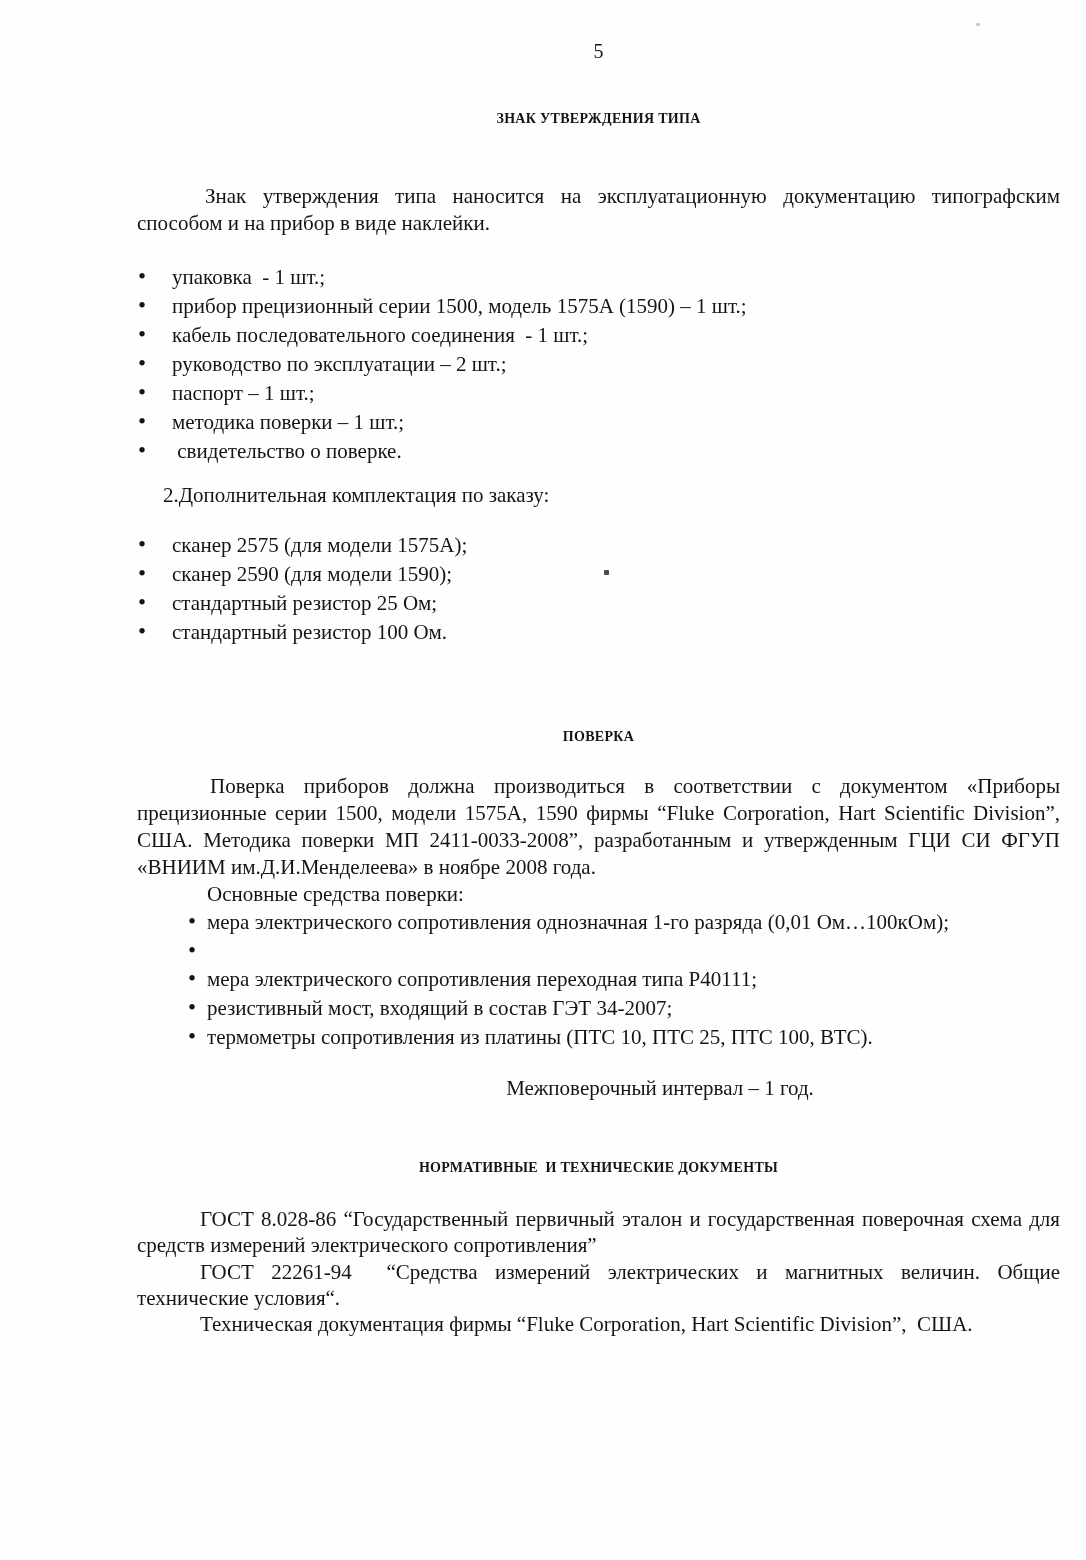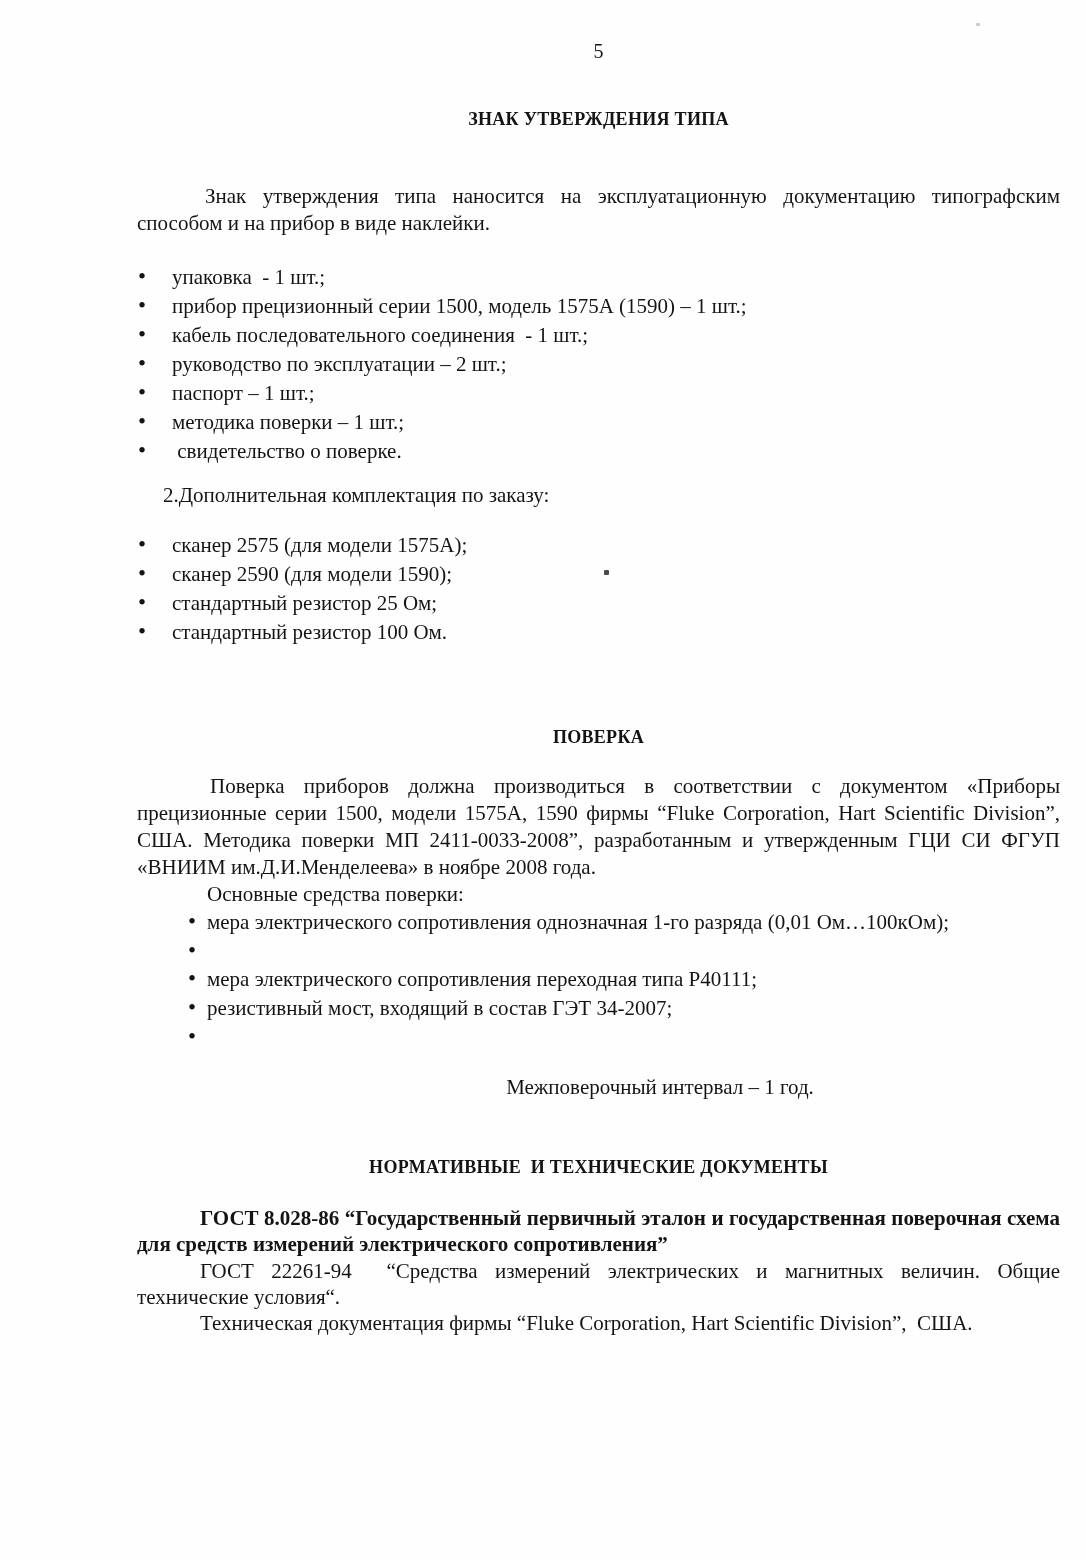--- a/index.html
+++ b/index.html
@@ -23,21 +23,21 @@
   .page-number {
     padding-top: 38px;
     text-align: center;
     line-height: 27px;
     font-size: 20px;
   }
   .heading {
     margin-top: 48px;
     text-align: center;
     font-weight: bold;
-    font-size: 18px;
+    font-size: 14px;
     line-height: 28px;
     white-space: pre-wrap;
     letter-spacing: 0.3px;
   }
   .h-title   { margin-top: 40px; }
   .h-poverka { margin-top: 77px; }
   .h-norm    { margin-top: 52px; }
 
   .para {
     text-align: justify;
@@ -91,21 +91,21 @@
     text-align: center;
   }
 
   .gost-paragraphs p {
     text-align: justify;
     text-indent: 63px;
     line-height: 26px;
     margin: 0;
     white-space: pre-wrap;
   }
-  .gost-paragraphs p:first-child { margin-top: 24px; font-weight: bold; }
+  .gost-paragraphs p:first-child { margin-top: 24px; }
   .gost-paragraphs p:nth-child(2) { margin-top: 1px; }
 
   .speck {
     position: absolute;
     border-radius: 1px;
   }
   .speck-mid  { left: 604px; top: 570px; width: 5px; height: 5px; background: #4a4a4a; }
   .speck-top  { left: 976px; top: 23px;  width: 4px; height: 3px; background: #c9c9c9; }
 </style>
 </head>
@@ -147,21 +147,21 @@
     <div class="heading h-poverka">ПОВЕРКА</div>
     <p class="para p-poverka">Поверка приборов должна производиться в соответствии с документом  «Приборы прецизионные серии 1500, модели 1575А, 1590  фирмы “Fluke Corporation, Hart Scientific Division”, США.  Методика поверки МП 2411-0033-2008”, разработанным и утвержденным ГЦИ СИ ФГУП «ВНИИМ им.Д.И.Менделеева» в ноябре 2008 года.</p>
     <div class="means-intro">Основные средства поверки:</div>
 
     <ul class="blist means">
 
     <li><span class="bullet">•</span><span class="li-text">мера электрического сопротивления однозначная 1-го разряда (0,01 Ом…100кОм);</span></li>
         <li><span class="bullet">•</span></li>
         <li><span class="bullet">•</span><span class="li-text">мера электрического сопротивления переходная типа Р40111;</span></li>
         <li><span class="bullet">•</span><span class="li-text">резистивный мост, входящий в состав ГЭТ 34-2007;</span></li>
-        <li><span class="bullet">•</span></li>
+        <li><span class="bullet">•</span><span class="li-text">термометры сопротивления из платины (ПТС 10, ПТС 25, ПТС 100, ВТС).</span></li>
       </ul>
 
     <div class="interval">Межповерочный интервал – 1 год.</div>
 
     <div class="heading h-norm">НОРМАТИВНЫЕ  И ТЕХНИЧЕСКИЕ ДОКУМЕНТЫ</div>
 
     <div class="gost-paragraphs">
 
     <p class="li-text-wrap"><span class="li-text">ГОСТ 8.028-86 “Государственный первичный эталон и государственная поверочная схема для средств измерений электрического сопротивления”</span></p>
         <p class="li-text-wrap"><span class="li-text">ГОСТ 22261-94  “Средства измерений электрических и магнитных величин. Общие технические условия“.</span></p>

